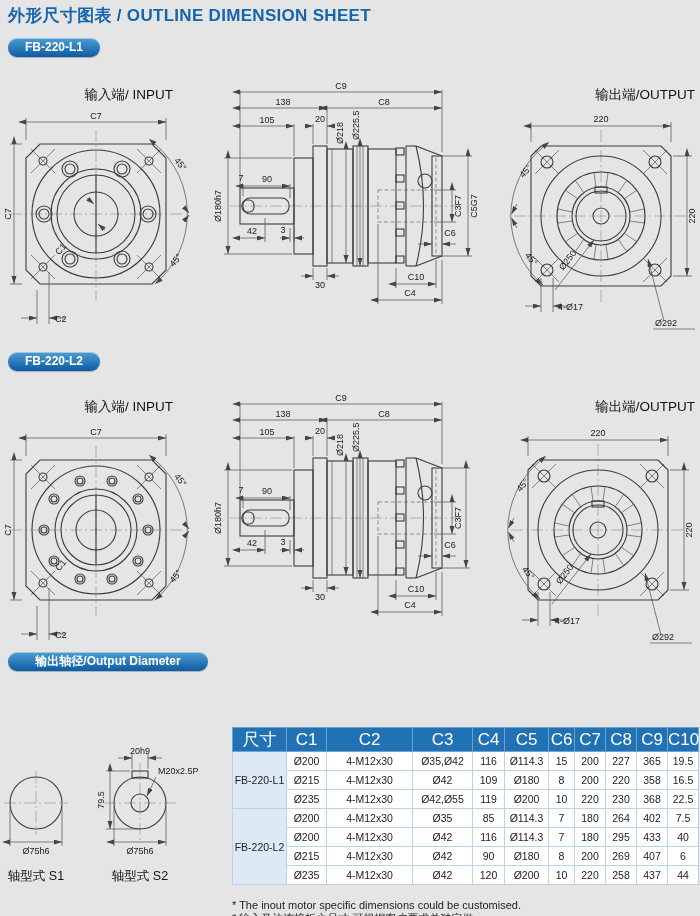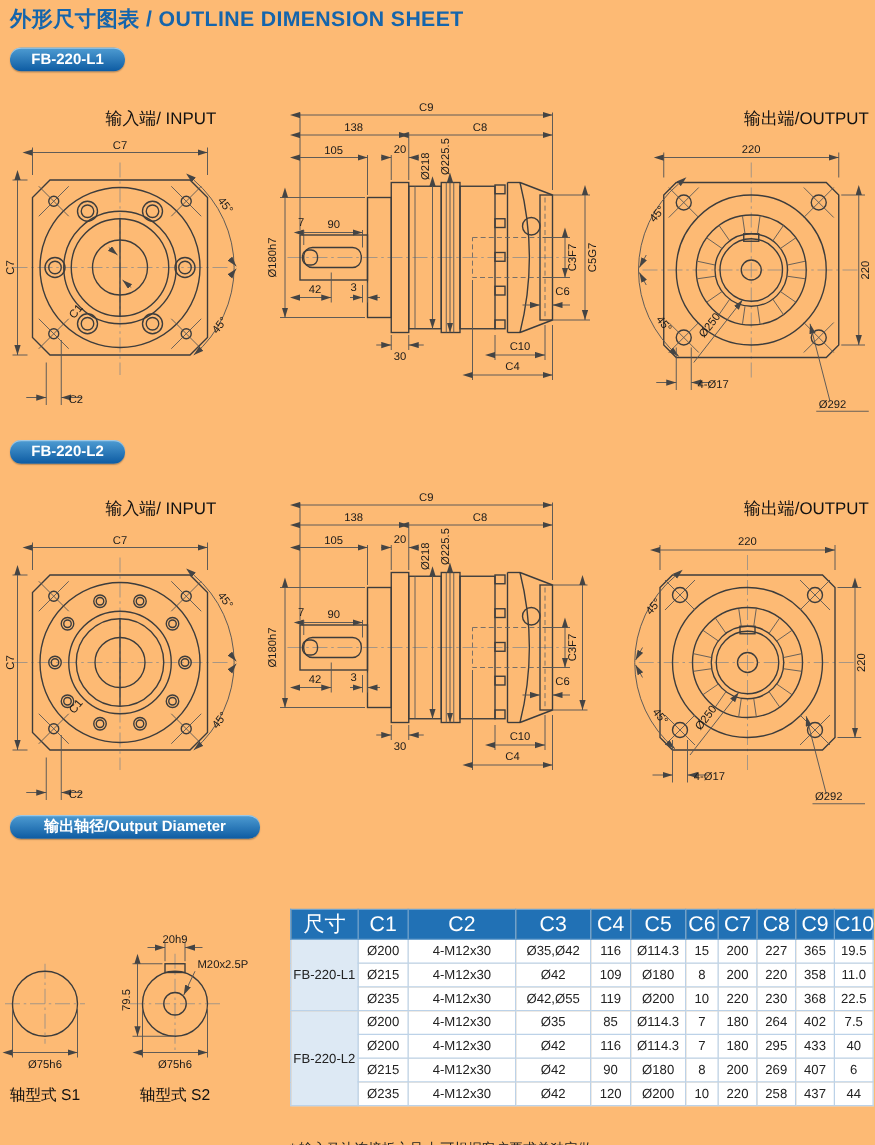--- a/index.html
+++ b/index.html
@@ -1,16 +1,16 @@
 <!DOCTYPE html>
 <html><head>
 <meta charset="utf-8">
 <style>
   html,body{margin:0;padding:0;background:#fff}
-  .page{position:relative;width:700px;height:916px;background:#fdba74;font-family:"Liberation Sans",sans-serif;overflow:hidden}
+  .page{position:relative;width:700px;height:916px;background:#e5e5e5;font-family:"Liberation Sans",sans-serif;overflow:hidden}
   .title{position:absolute;left:8px;top:4px;font-size:17px;font-weight:bold;color:#1565ac;letter-spacing:.3px;white-space:nowrap}
   .badge{position:absolute;height:19px;line-height:19px;text-align:center;color:#fff;font-size:12px;font-weight:bold;border-radius:9px;background:linear-gradient(#4f9dd3,#0d5ba2);box-shadow:inset 0 1px 0 rgba(255,255,255,.45), 0 1px 1px rgba(0,0,0,.25)}
   .vtitle{position:absolute;font-size:13.5px;color:#111;text-align:right;white-space:nowrap}
   svg.draw{position:absolute;overflow:visible}
   svg text{font-family:"Liberation Sans",sans-serif}
   .s{fill:none;stroke:#3c3c3c;stroke-width:1.1}
   .thin{fill:none;stroke:#555;stroke-width:.7}
   .dim{fill:none;stroke:#555;stroke-width:.75}
   .cl{fill:none;stroke:#8a8a8a;stroke-width:.6;stroke-dasharray:12 3 2 3}
   .hid{fill:none;stroke:#666;stroke-width:.7;stroke-dasharray:4 2.5}
@@ -605,21 +605,21 @@
       <tr>
         <td>Ø215</td>
         <td>4-M12x30</td>
         <td>Ø42</td>
         <td>109</td>
         <td>Ø180</td>
         <td>8</td>
         <td>200</td>
         <td>220</td>
         <td>358</td>
-        <td>11.0</td>
+        <td>16.5</td>
       </tr>
       <tr>
         <td>Ø235</td>
         <td>4-M12x30</td>
         <td>Ø42,Ø55</td>
         <td>119</td>
         <td>Ø200</td>
         <td>10</td>
         <td>220</td>
         <td>230</td>
@@ -672,14 +672,15 @@
         <td>10</td>
         <td>220</td>
         <td>258</td>
         <td>437</td>
         <td>44</td>
       </tr>
     </tbody>
   </table>
 
   <div class="fn" style="top:911px">* 输入马达连接板之尺寸,可根据客户要求单独定做。</div>
+  <div class="fn" style="top:899px">* The inout motor  specific dimensions could be customised.</div>
 
 </div>
 
 </body></html>

